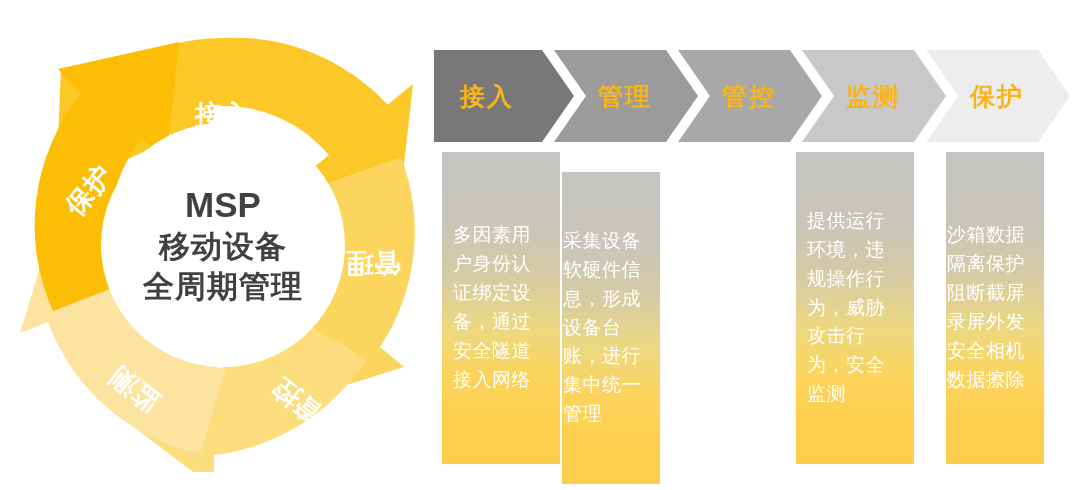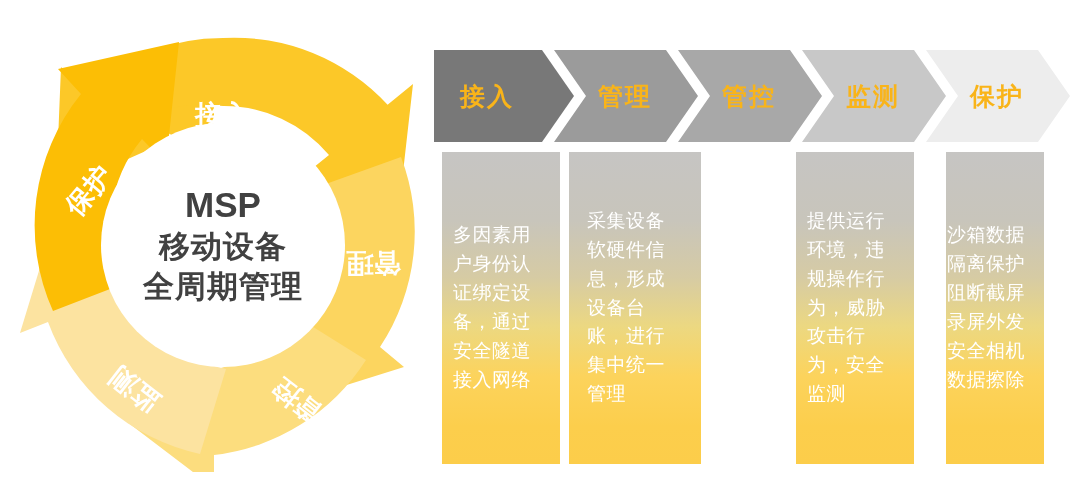--- a/index.html
+++ b/index.html
@@ -220,21 +220,21 @@
       <div class="chevron" style="left:492px; width:144px; background:#ededed;
                   clip-path: polygon(0 0, 112px 0, 144px 50%, 112px 100%, 0 100%, 32px 50%);">
         <span class="chevron-label" style="margin-left:44px;">保护</span>
       </div>
     </div>
 
     <div id="panel-row">
       <div class="panel" style="left:0px; width:118px;margin-left:8px;">
         <span class="panel-text">多因素用户身份认证绑定设备，通过安全隧道接入网络</span>
       </div>
-      <div class="panel" style="left:135px; width:132px;">
+      <div class="panel" style="left:128px; width:98px;margin-top:20px;">
         <span class="panel-text">采集设备软硬件信息，形成设备台账，进行集中统一管理</span>
       </div>
       <div class="panel" style="left:362px; width:118px;">
         <span class="panel-text">提供运行环境，违规操作行为，威胁攻击行为，安全监测</span>
       </div>
       <div class="panel" style="left:512px; width:98px;">
         <span class="panel-text">沙箱数据隔离保护阻断截屏录屏外发安全相机数据擦除</span>
       </div>
     </div>
 

